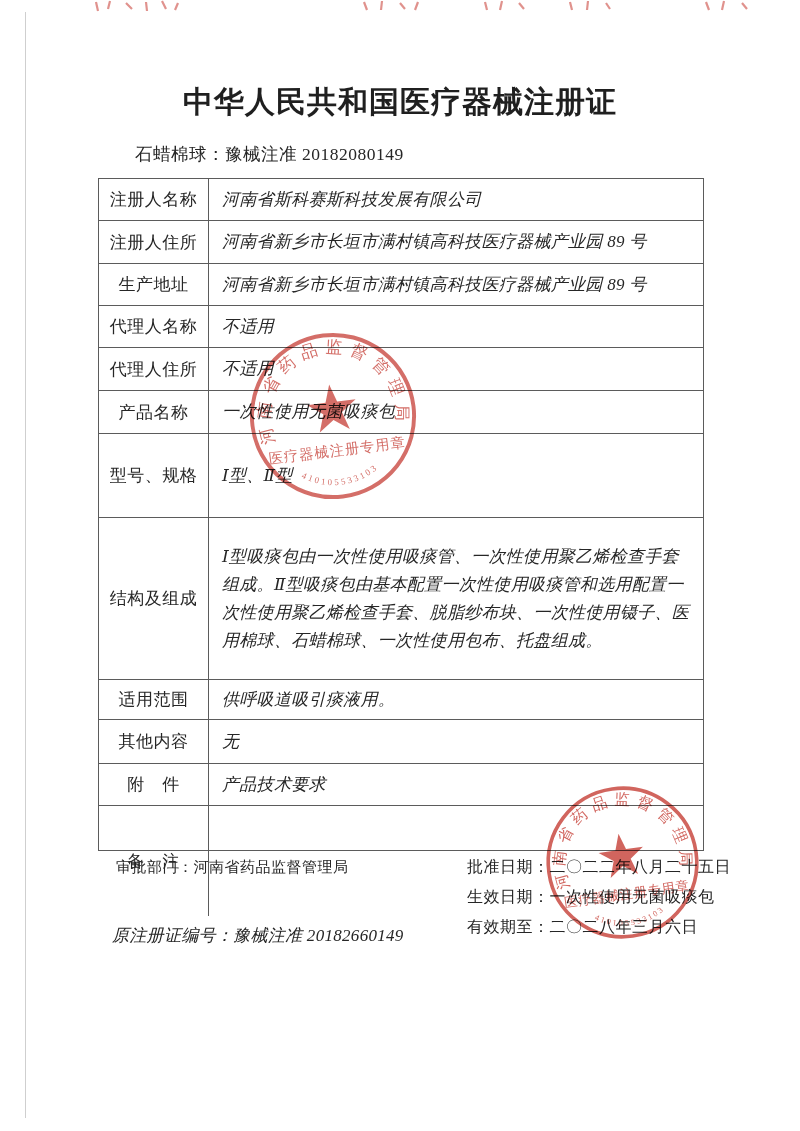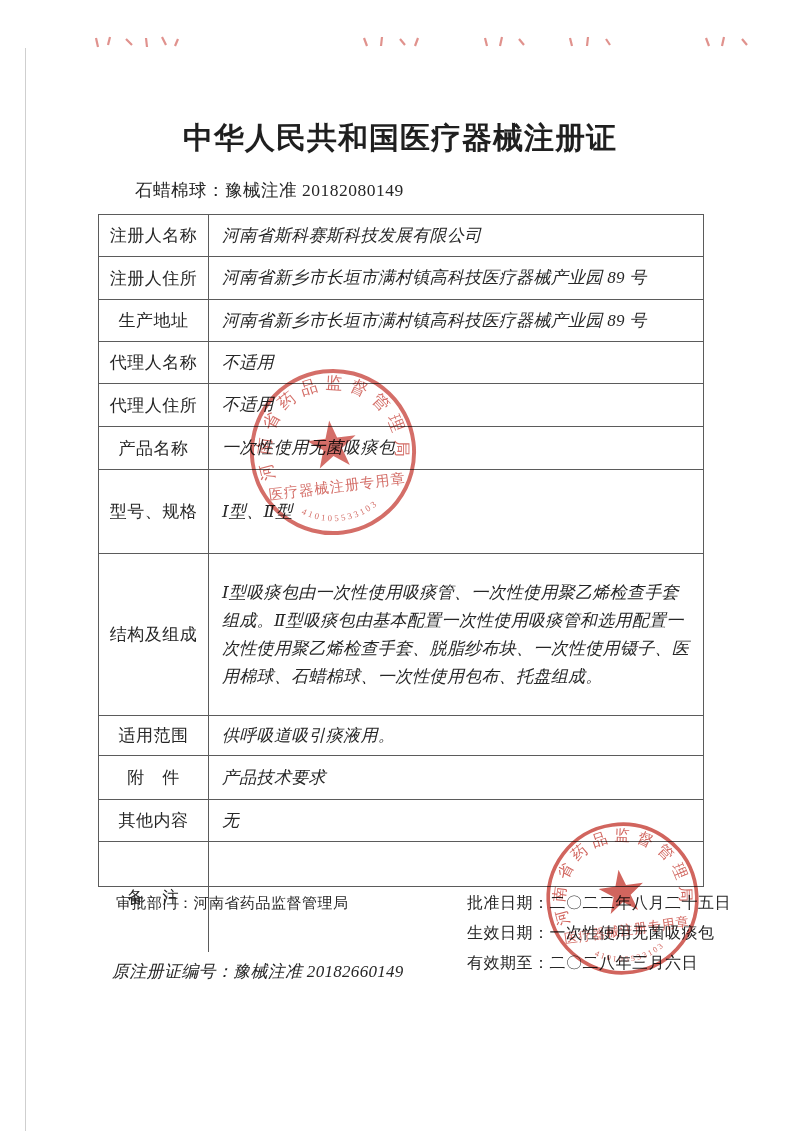--- a/index.html
+++ b/index.html
@@ -4,21 +4,21 @@
 <style>
   html,body{margin:0;padding:0;}
   body{
     width:800px;height:1131px;
     background:#ffffff;
     font-family:"Liberation Serif","DejaVu Serif",serif;
     color:#262626;
     position:relative;
     overflow:hidden;
   }
-  .page{position:absolute;inset:0;margin-top:36px;}
+  .page{position:absolute;inset:0;}
   .scan-line{position:absolute;left:25px;top:12px;width:1px;height:1106px;background:#cfcfcf;}
 
   .doc-title{
     position:absolute;left:0;top:82px;width:800px;
     text-align:center;font-size:30px;font-weight:bold;
     letter-spacing:1px;color:#1f1f1f;
   }
   .reg-line{
     position:absolute;left:135px;top:142px;
     font-size:17.5px;letter-spacing:.5px;
@@ -118,26 +118,26 @@
     </div>
     <div class="trow">
       <div class="tlabel">结构及组成</div>
       <div class="tvalue">Ⅰ型吸痰包由一次性使用吸痰管、一次性使用聚乙烯检查手套组成。Ⅱ型吸痰包由基本配置一次性使用吸痰管和选用配置一次性使用聚乙烯检查手套、脱脂纱布块、一次性使用镊子、医用棉球、石蜡棉球、一次性使用包布、托盘组成。</div>
     </div>
     <div class="trow">
       <div class="tlabel">适用范围</div>
       <div class="tvalue">供呼吸道吸引痰液用。</div>
     </div>
     <div class="trow">
+      <div class="tlabel">其他内容</div>
+      <div class="tvalue">无</div>
+    </div>
+    <div class="trow">
       <div class="tlabel">附　件</div>
       <div class="tvalue">产品技术要求</div>
-    </div>
-    <div class="trow">
-      <div class="tlabel">其他内容</div>
-      <div class="tvalue">无</div>
     </div>
     <div class="trow">
       <div class="tlabel">备　注</div>
       <div class="tvalue">原注册证编号：豫械注准 20182660149</div>
     </div>
   </div>
 
   <div class="footer-dept"><span>审批部门：</span><span>河南省药品监督管理局</span></div>
 
   <div class="footer-dates">

